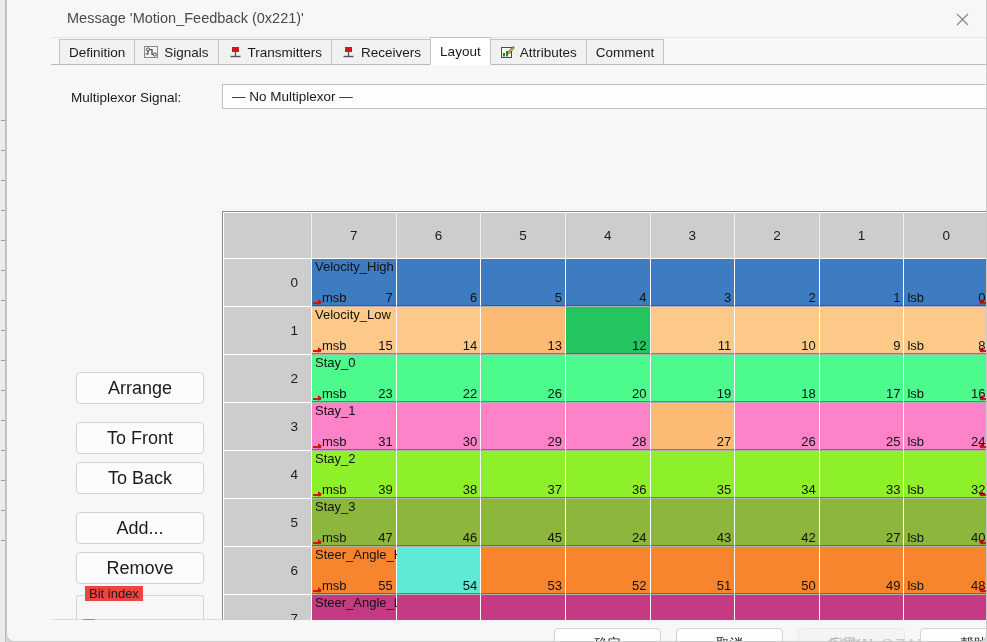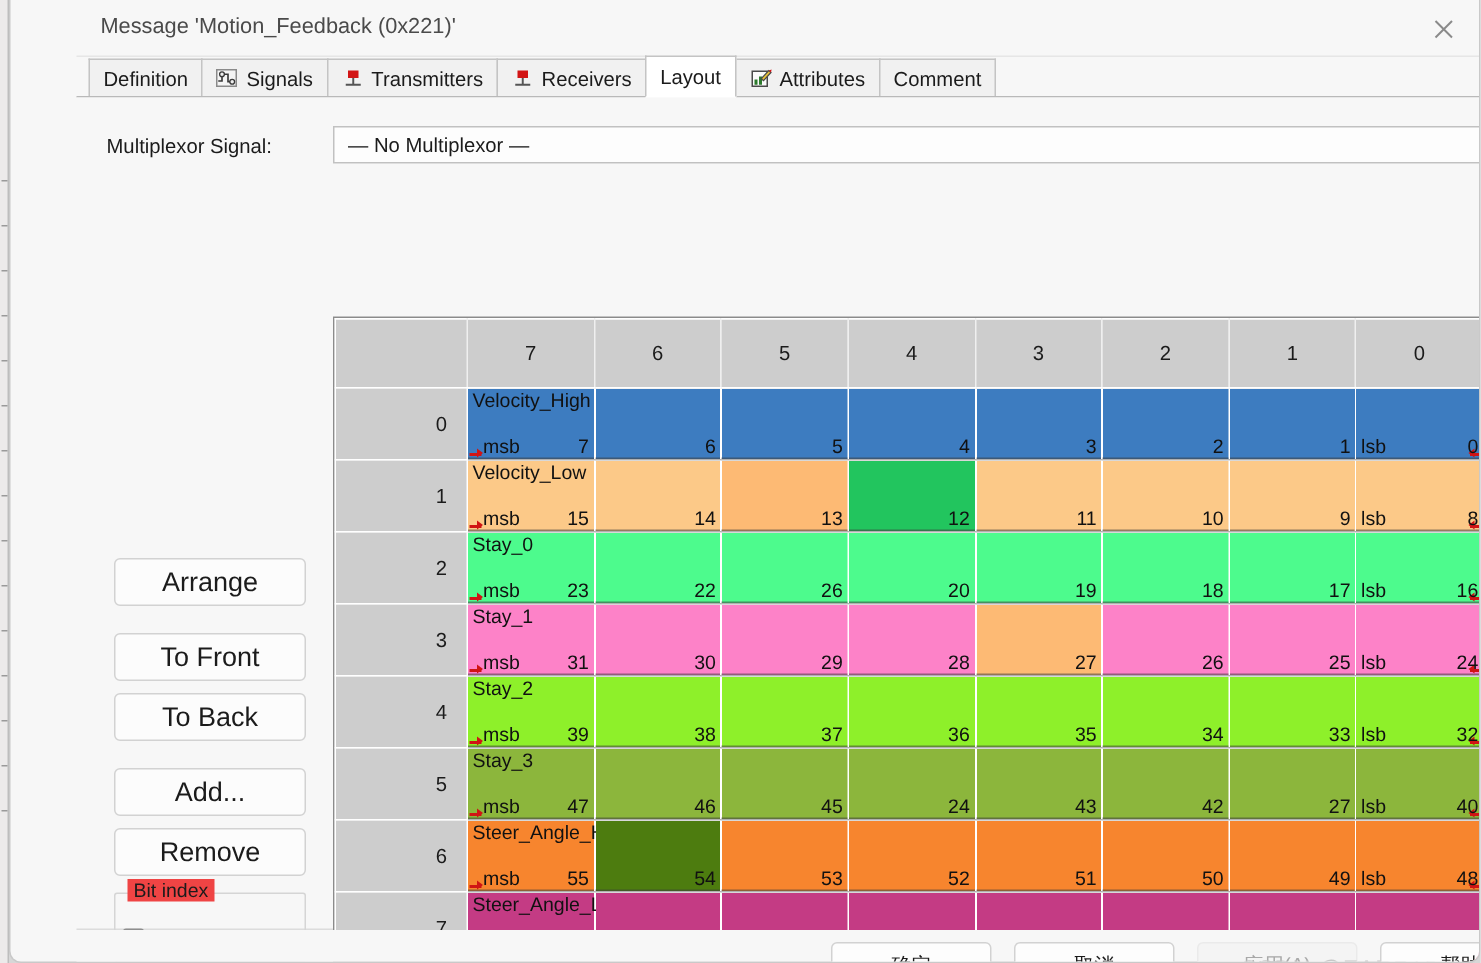--- a/index.html
+++ b/index.html
@@ -755,21 +755,21 @@
                 <td class="bit" style="background: rgb(247, 133, 46);">
                   <div class="signame">Steer_Angle_H</div>
                   <div class="marker">
                     <i></i>
                     <b></b>
                   </div>
                   <div class="msb">msb</div>
                   <div class="bitnum">55</div>
                   <div class="underline"></div>
                 </td>
-                <td class="bit" style="background: #4d7c0f; text-align: right;">
+                <td class="bit" style="background: #5eead4; text-align: right;">
                   <div class="bitnum">54</div>
                   <div class="underline"></div>
                 </td>
                 <td class="bit" style="background: rgb(247, 133, 46);">
                   <div class="bitnum">53</div>
                   <div class="underline"></div>
                 </td>
                 <td class="bit" style="background: rgb(247, 133, 46);">
                   <div class="bitnum">52</div>
                   <div class="underline"></div>

